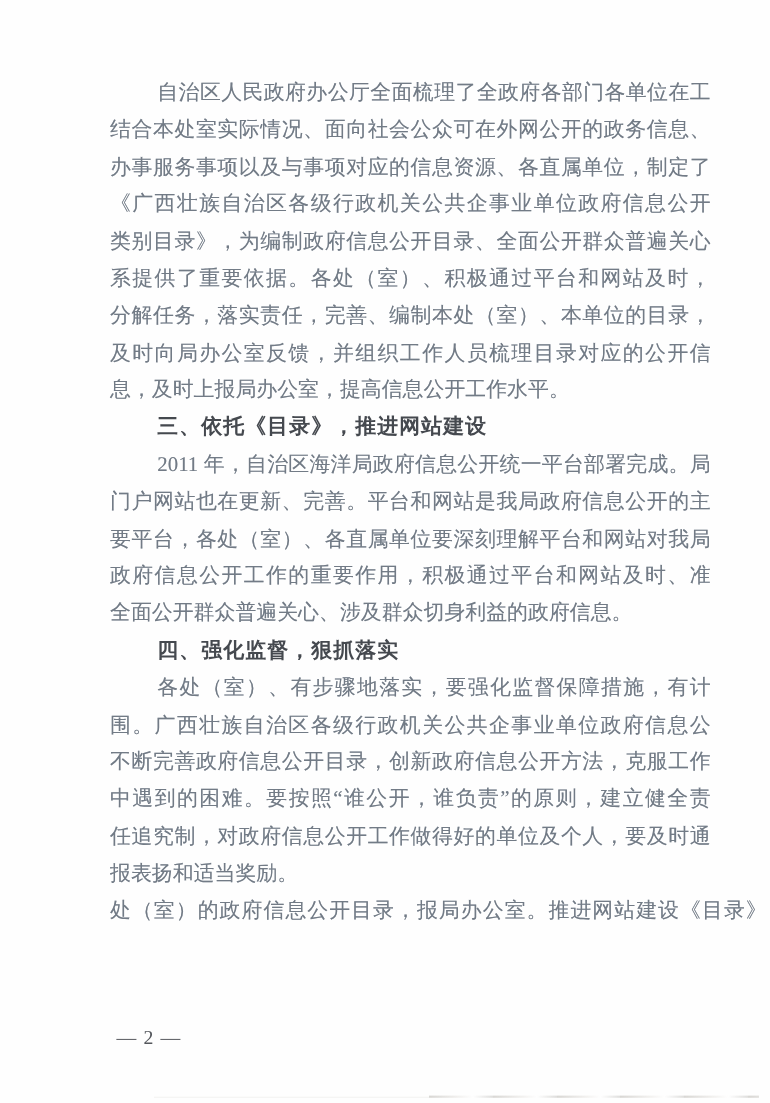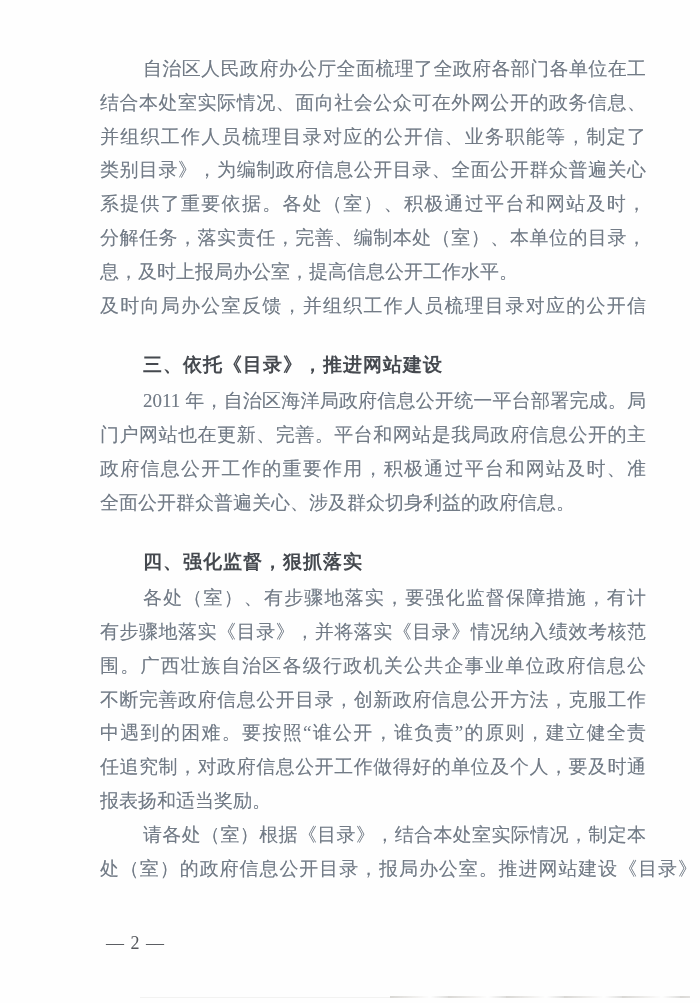--- a/index.html
+++ b/index.html
@@ -7,21 +7,21 @@
     position: relative;
     width: 700px;
     height: 1003px;
     background: var(--page-bg, #fefefe);
     overflow: hidden;
     font-family: "Liberation Serif", "DejaVu Serif", serif;
   }
   .doc-body {
     position: absolute;
     left: 100px;
-    top: 52px;
+    top: 68px;
     width: 546px;
   }
   .line {
     height: 33.8px;
     line-height: 33.8px;
     font-size: 19px;
     color: var(--body-color, #727b86);
     white-space: nowrap;
     letter-spacing: 0px;
     text-shadow: 0 0 0.6px rgba(120,130,145,0.45);
@@ -29,27 +29,26 @@
   .line.fill {
     white-space: normal;
     text-align: justify;
     text-align-last: justify;
     text-justify: inter-character;
     overflow: hidden;
   }
   .line.indent { text-indent: 43px; }
   .line.wide { width: 597px; }
   .line.heading {
-    font-family: Liberation Mono, monospace;
+    font-family: Liberation Serif, serif;
     font-weight: 700;
     font-size: 19px;
     letter-spacing: 1px;
     color: var(--heading-color, #45494f);
     text-shadow: none;
-    margin-top: 28px;
   }
   .page-number {
     position: absolute;
     left: 106px;
     top: 933px;
     font-size: 18px;
     letter-spacing: 1px;
     color: var(--pagenum-color, #54575c);
   }
   .scan-artifact-bottom {
@@ -76,38 +75,38 @@
     background: rgba(140,135,128,0.10);
   }
 </style>
 </head>
 <body>
 
 <div class="page" style="--page-bg: #fefefe; --body-color: #727b86; --heading-color: #45494f; --pagenum-color: #54575c;">
   <div class="doc-body" id="doc-body">
       <div class="line indent fill">自治区人民政府办公厅全面梳理了全政府各部门各单位在工</div>
       <div class="line fill">结合本处室实际情况、面向社会公众可在外网公开的政务信息、</div>
-      <div class="line fill">并组织工作人员梳理目录对应的公开信、业务职能等，制定了</div>
+      <div class="line fill">办事服务事项以及与事项对应的信息资源、各直属单位，制定了</div>
+      <div class="line fill">《广西壮族自治区各级行政机关公共企事业单位政府信息公开</div>
       <div class="line fill">类别目录》，为编制政府信息公开目录、全面公开群众普遍关心</div>
       <div class="line fill">系提供了重要依据。各处（室）、积极通过平台和网站及时，</div>
       <div class="line fill">分解任务，落实责任，完善、编制本处（室）、本单位的目录，</div>
+      <div class="line fill">及时向局办公室反馈，并组织工作人员梳理目录对应的公开信</div>
       <div class="line">息，及时上报局办公室，提高信息公开工作水平。</div>
-      <div class="line fill">及时向局办公室反馈，并组织工作人员梳理目录对应的公开信</div>
       <div class="line heading indent">三、依托《目录》，推进网站建设</div>
       <div class="line indent fill">2011 年，自治区海洋局政府信息公开统一平台部署完成。局</div>
       <div class="line fill">门户网站也在更新、完善。平台和网站是我局政府信息公开的主</div>
+      <div class="line fill">要平台，各处（室）、各直属单位要深刻理解平台和网站对我局</div>
       <div class="line fill">政府信息公开工作的重要作用，积极通过平台和网站及时、准确、</div>
       <div class="line">全面公开群众普遍关心、涉及群众切身利益的政府信息。</div>
       <div class="line heading indent">四、强化监督，狠抓落实</div>
       <div class="line indent fill">各处（室）、有步骤地落实，要强化监督保障措施，有计划、</div>
-      <div class="line fill">有步骤地落实《目录》，并将落实《目录》情况纳入绩效考核范</div>
       <div class="line fill">围。广西壮族自治区各级行政机关公共企事业单位政府信息公开，</div>
       <div class="line fill">不断完善政府信息公开目录，创新政府信息公开方法，克服工作</div>
       <div class="line fill">中遇到的困难。要按照“谁公开，谁负责”的原则，建立健全责</div>
       <div class="line fill">任追究制，对政府信息公开工作做得好的单位及个人，要及时通</div>
       <div class="line">报表扬和适当奖励。</div>
-      <div class="line indent fill">请各处（室）根据《目录》，结合本处室实际情况，制定本</div>
       <div class="line fill wide">处（室）的政府信息公开目录，报局办公室。推进网站建设《目录》</div>
     </div>
   <div class="page-number">— 2 —</div>
   <div class="scan-artifact-bottom"></div>
   <div class="scan-artifact-bottom-left"></div>
 </div>
 
 </body></html>

